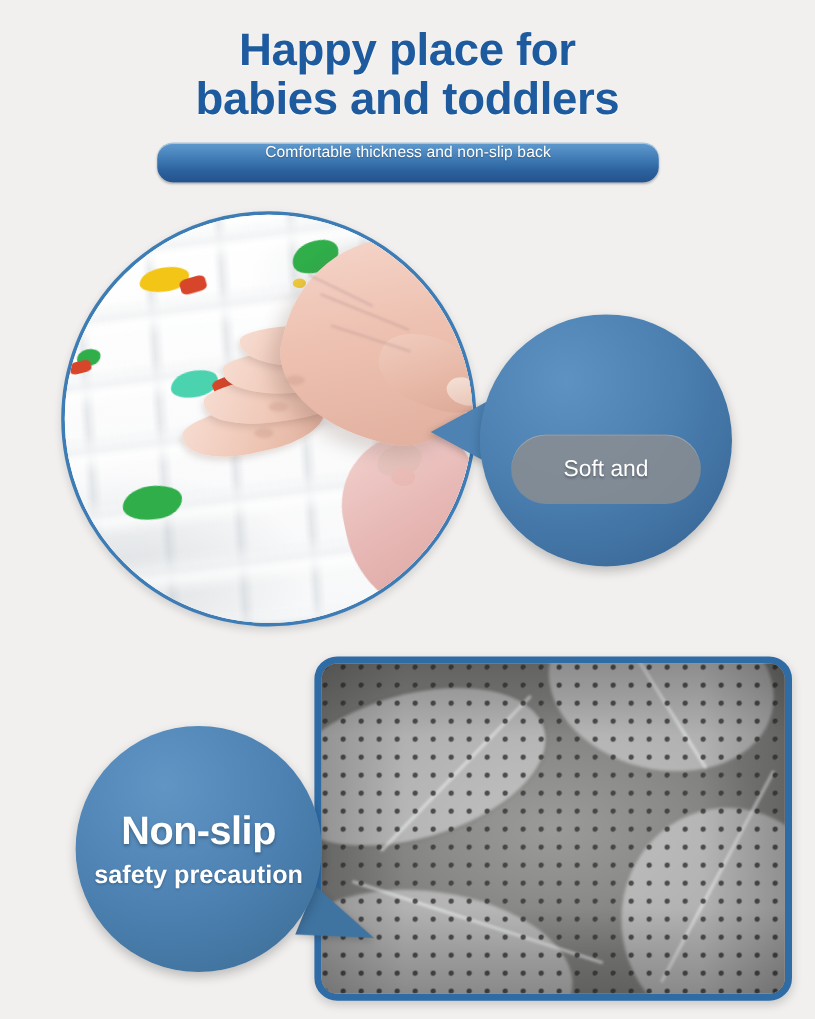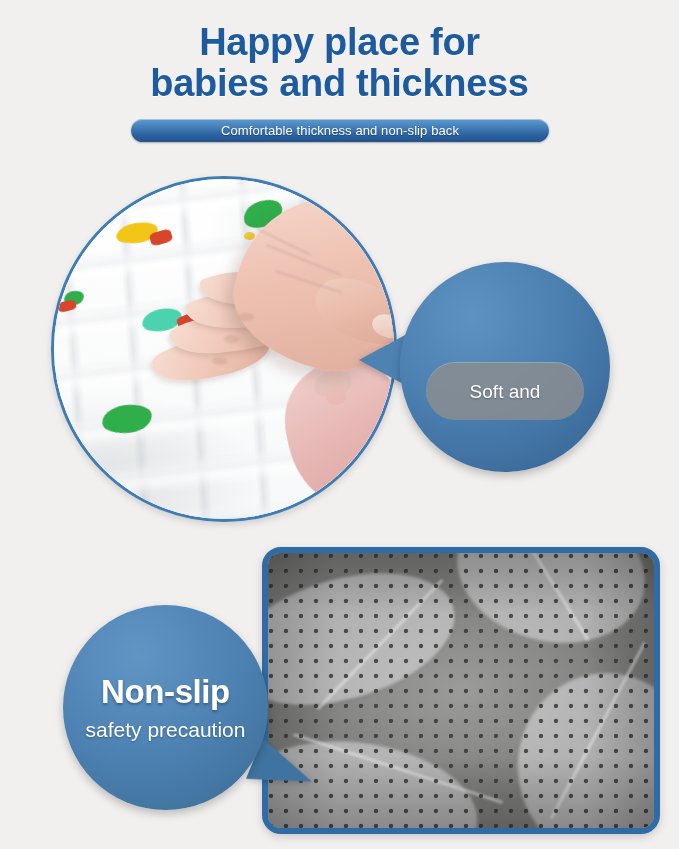--- a/index.html
+++ b/index.html
@@ -36,26 +36,25 @@
     letter-spacing: -0.3px;
     text-shadow: 0 1px 1px rgba(255,255,255,0.85);
   }
   .headline .hl-line { display: block; white-space: nowrap; }
 
   .subtitle-pill {
     position: absolute;
     left: 131px;
     top: 119px;
     width: 418px;
-    height: 23px;
+    height: 33px;
     border-radius: 13px;
     background: linear-gradient(180deg, #5f9ace 0%, #3f7ab4 42%, #2b629f 70%, #24528c 100%);
     box-shadow: 0 1px 2px rgba(0,0,0,0.28), inset 0 1px 0 rgba(255,255,255,0.42);
     display: flex;
-    align-items: center;
     justify-content: center;
   }
   .subtitle-pill .subtitle-text {
     color: #ffffff;
     font-size: 13px;
     font-weight: normal;
     letter-spacing: 0.1px;
     text-shadow: 0 1px 1px rgba(0,0,0,0.3);
   }
 
@@ -373,32 +372,32 @@
     text-shadow: 0 2px 3px rgba(0,0,0,0.30);
   }
   .badge-nonslip .ns-sub {
     position: absolute;
     left: 0;
     top: 113px;
     width: 205px;
     text-align: center;
     color: #ffffff;
     font-size: 21px;
-    font-weight: normal;
+    font-weight: bold;
     text-shadow: 0 1px 2px rgba(0,0,0,0.28);
   }
 </style>
 </head>
 <body>
 
 <div class="page">
 
   <div class="headline">
     <span class="hl-line">Happy place for</span>
-    <span class="hl-line">babies and thickness</span>
+    <span class="hl-line">babies and toddlers</span>
   </div>
 
   <div class="subtitle-pill">
     <span class="subtitle-text">Comfortable thickness and non-slip back</span>
   </div>
 
   <div class="photo-circle">
     <div class="quilt"></div>
     <div class="puff-rows"></div>
     <div class="puff-shade"></div>

